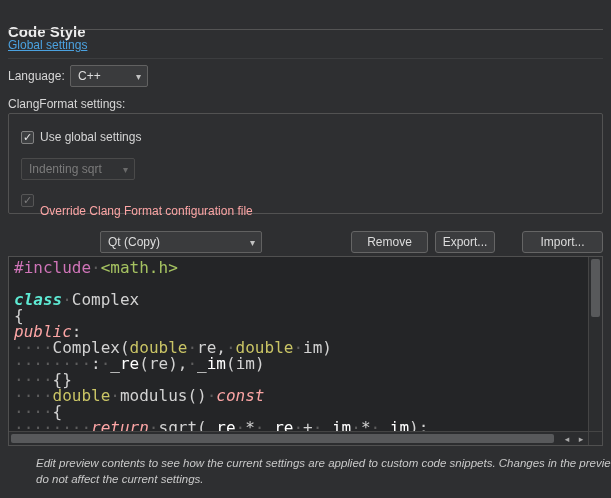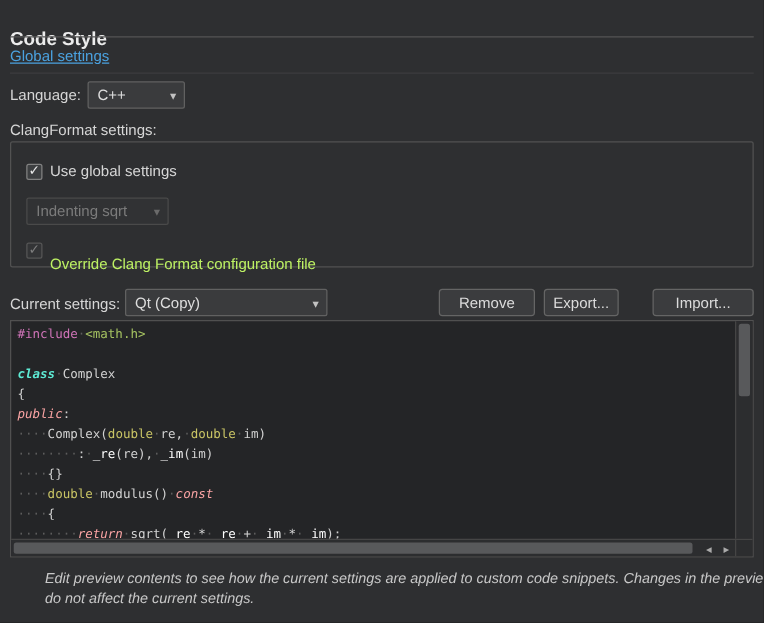--- a/index.html
+++ b/index.html
@@ -37,30 +37,30 @@
   .checkbox-row { position:absolute; display:flex; align-items:center; gap:6px; height:16px; }
   .cbox {
     width:13px; height:13px; border:1px solid #828282; background:#3d3f41;
     border-radius:2px; font-size:11px; line-height:11px; text-align:center;
     color:transparent; flex:0 0 auto;
   }
   .cbox.checked { color:#e8e8e8; }
   .checkbox-row.disabled .cbox { border-color:#565656; background:#333436; }
   .checkbox-row.disabled .cbox.checked { color:#7d7d7d; }
   .cblabel { font-size:12px; }
-  .checkbox-row.disabled .cblabel { color:#bef264;margin-top:21px; }
+  .checkbox-row.disabled .cblabel { color:#fca5a5;margin-top:21px; }
 
   .editor {
     position:absolute; left:8px; top:256px; width:595px; height:190px;
     background:#242527; border:1px solid #505050;
   }
   .code-area {
     position:absolute; left:0; top:0; right:14px; bottom:14px;
     overflow:hidden; padding:3px 0 0 5px;
-    font-family:"DejaVu Sans Mono", monospace; font-size:10px; line-height:16px;
+    font-family:"DejaVu Sans Mono", monospace; font-size:16px; line-height:16px;
     white-space:pre; color:#d2d2d2;
   }
   .code-line { height:16px; }
   .tok-pp  { color:#cf74b8; }
   .tok-inc { color:#a5c261; }
   .tok-kwy { color:#c9c465; }
   .tok-kwyi{ color:#5eead4; font-style:italic;font-weight:bold; }
   .tok-kwti{ color:#fca5a5; font-style:italic;margin-top:22px; }
   .tok-fld { color:#ffffff; }
   .tok-pln { color:#d2d2d2; }
@@ -107,21 +107,20 @@
     <div class="combo disabled" style="left:12px; top:44px; width:114px;">
       <span>Indenting sqrt</span>
       <span class="chev">▾</span>
     </div>
     <div class="checkbox-row disabled" style="left:12px; top:78px;">
       <span class="cbox checked">✓</span>
       <span class="cblabel">Override Clang Format configuration file</span>
     </div>
   </div>
 
-  <div class="abs label" style="left:8px; top:236px;">Current settings:</div>
   <div class="combo" style="left:100px; top:231px; width:162px;">
     <span>Qt (Copy)</span>
     <span class="chev">▾</span>
   </div>
   <div class="btn" style="left:351px; top:231px; width:77px;">Remove</div>
   <div class="btn" style="left:435px; top:231px; width:60px;">Export...</div>
   <div class="btn" style="left:522px; top:231px; width:81px;">Import...</div>
 
   <div class="editor">
     <div class="code-area"><div class="code-line"><span class="tok-pp">#include</span><span class="tok-ws">·</span><span class="tok-inc">&lt;math.h&gt;</span></div><div class="code-line">&nbsp;</div><div class="code-line"><span class="tok-kwyi">class</span><span class="tok-ws">·</span><span class="tok-pln">Complex</span></div><div class="code-line"><span class="tok-pln">{</span></div><div class="code-line"><span class="tok-kwti">public</span><span class="tok-pln">:</span></div><div class="code-line"><span class="tok-ws">····</span><span class="tok-pln">Complex</span><span class="tok-pln">(</span><span class="tok-kwy">double</span><span class="tok-ws">·</span><span class="tok-pln">re</span><span class="tok-pln">,</span><span class="tok-ws">·</span><span class="tok-kwy">double</span><span class="tok-ws">·</span><span class="tok-pln">im</span><span class="tok-pln">)</span></div><div class="code-line"><span class="tok-ws">········</span><span class="tok-pln">:</span><span class="tok-ws">·</span><span class="tok-fld">_re</span><span class="tok-pln">(</span><span class="tok-pln">re</span><span class="tok-pln">)</span><span class="tok-pln">,</span><span class="tok-ws">·</span><span class="tok-fld">_im</span><span class="tok-pln">(</span><span class="tok-pln">im</span><span class="tok-pln">)</span></div><div class="code-line"><span class="tok-ws">····</span><span class="tok-pln">{}</span></div><div class="code-line"><span class="tok-ws">····</span><span class="tok-kwy">double</span><span class="tok-ws">·</span><span class="tok-pln">modulus</span><span class="tok-pln">()</span><span class="tok-ws">·</span><span class="tok-kwti">const</span></div><div class="code-line"><span class="tok-ws">····</span><span class="tok-pln">{</span></div><div class="code-line"><span class="tok-ws">········</span><span class="tok-kwti">return</span><span class="tok-ws">·</span><span class="tok-pln">sqrt</span><span class="tok-pln">(</span><span class="tok-fld">_re</span><span class="tok-ws">·</span><span class="tok-pln">*</span><span class="tok-ws">·</span><span class="tok-fld">_re</span><span class="tok-ws">·</span><span class="tok-pln">+</span><span class="tok-ws">·</span><span class="tok-fld">_im</span><span class="tok-ws">·</span><span class="tok-pln">*</span><span class="tok-ws">·</span><span class="tok-fld">_im</span><span class="tok-pln">);</span></div></div>

